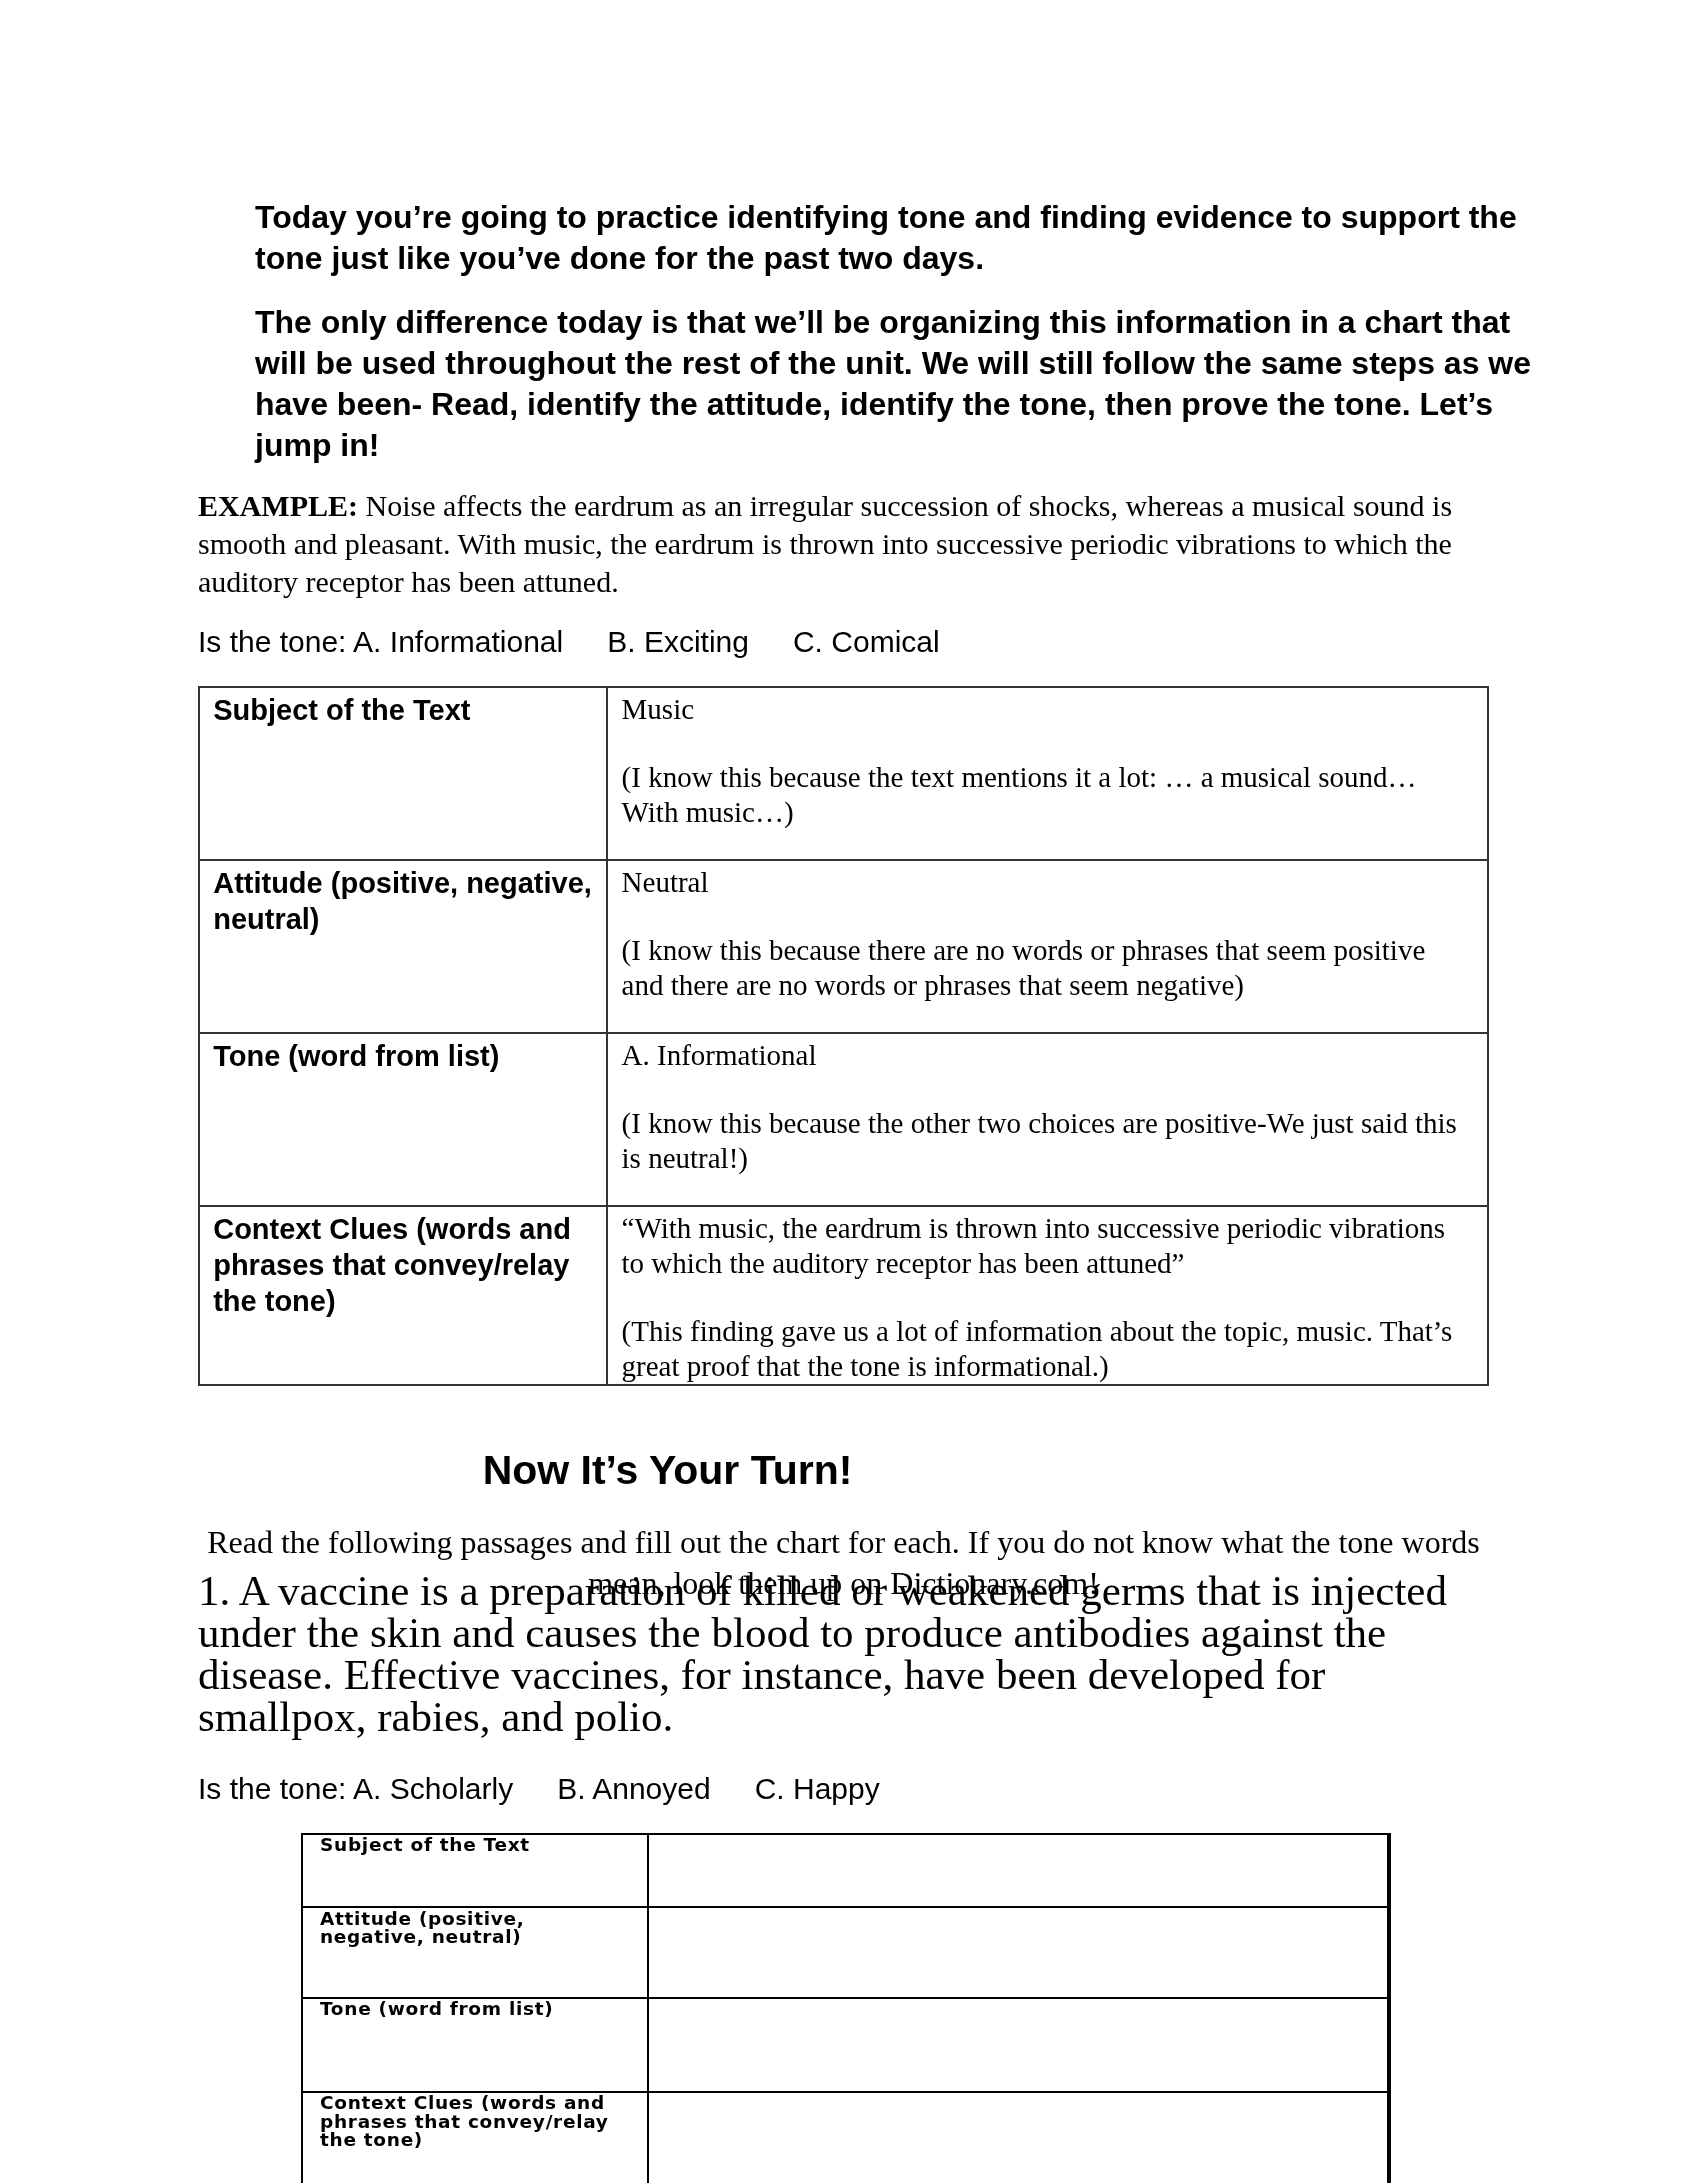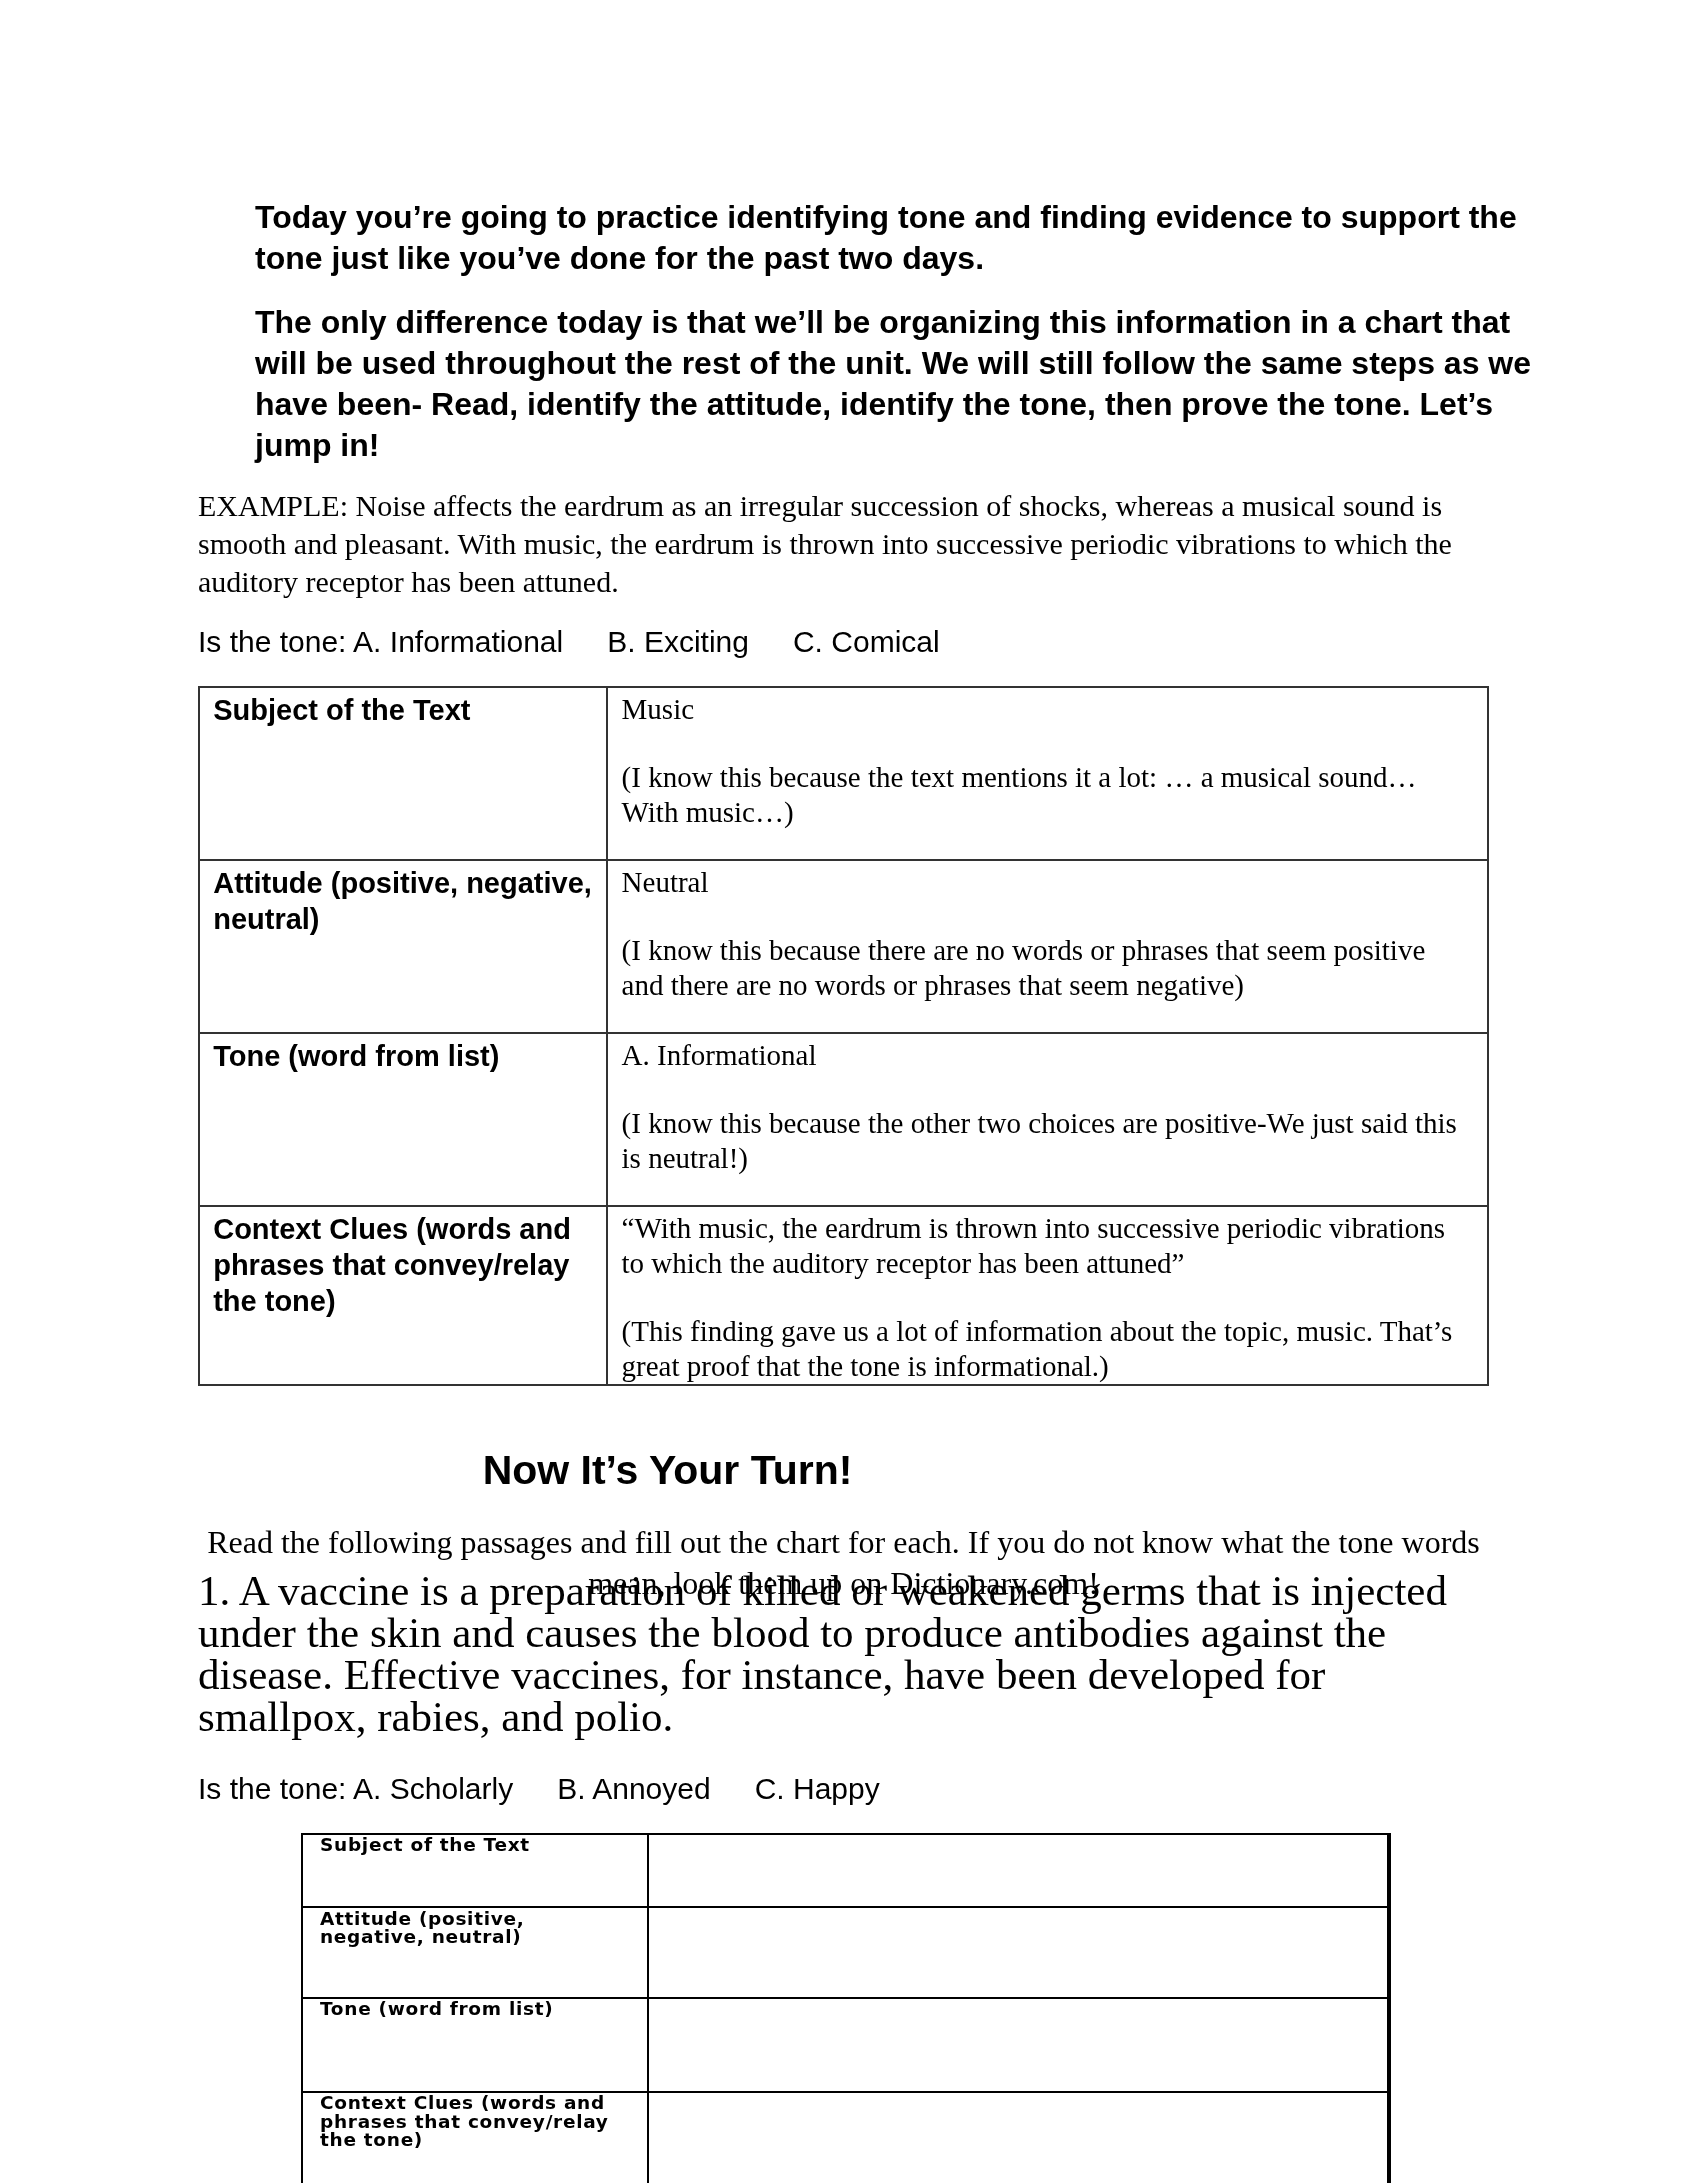--- a/index.html
+++ b/index.html
@@ -6,21 +6,21 @@
     body { width: 1687px; height: 2183px; position: relative; overflow: hidden; color: #000; }
     .abs { position: absolute; }
     .sans { font-family: "Liberation Sans", sans-serif; }
     .serif { font-family: "Liberation Serif", serif; }
 
     .intro { left: 207px; width: 1297px; font-weight: bold; font-size: 32px; line-height: 41px; margin-left: 48px; }
     .intro1 { top: 197px; }
     .intro2 { top: 302px; }
 
     .example { left: 198px; top: 487px; width: 1290px; font-size: 30px; line-height: 38px; }
-    .example b { font-weight: normal; }
+    .example b { font-weight: bold; }
 
     .tone-q { left: 198px; font-size: 30px; line-height: 37px; white-space: pre; }
     .tone-q span { display: inline-block; }
     .tone-q .gap { width: 44px; }
     .tone-q1 { top: 623px; }
     .tone-q2 { top: 1770px; }
 
     table { border-collapse: collapse; position: absolute; border-radius: 12px; }
     .t1 { left: 198px; top: 686px; width: 1291px; }
     .t1 td { border: 2px solid #333; vertical-align: top; padding: 4px 13.2px 0 13.2px; }

